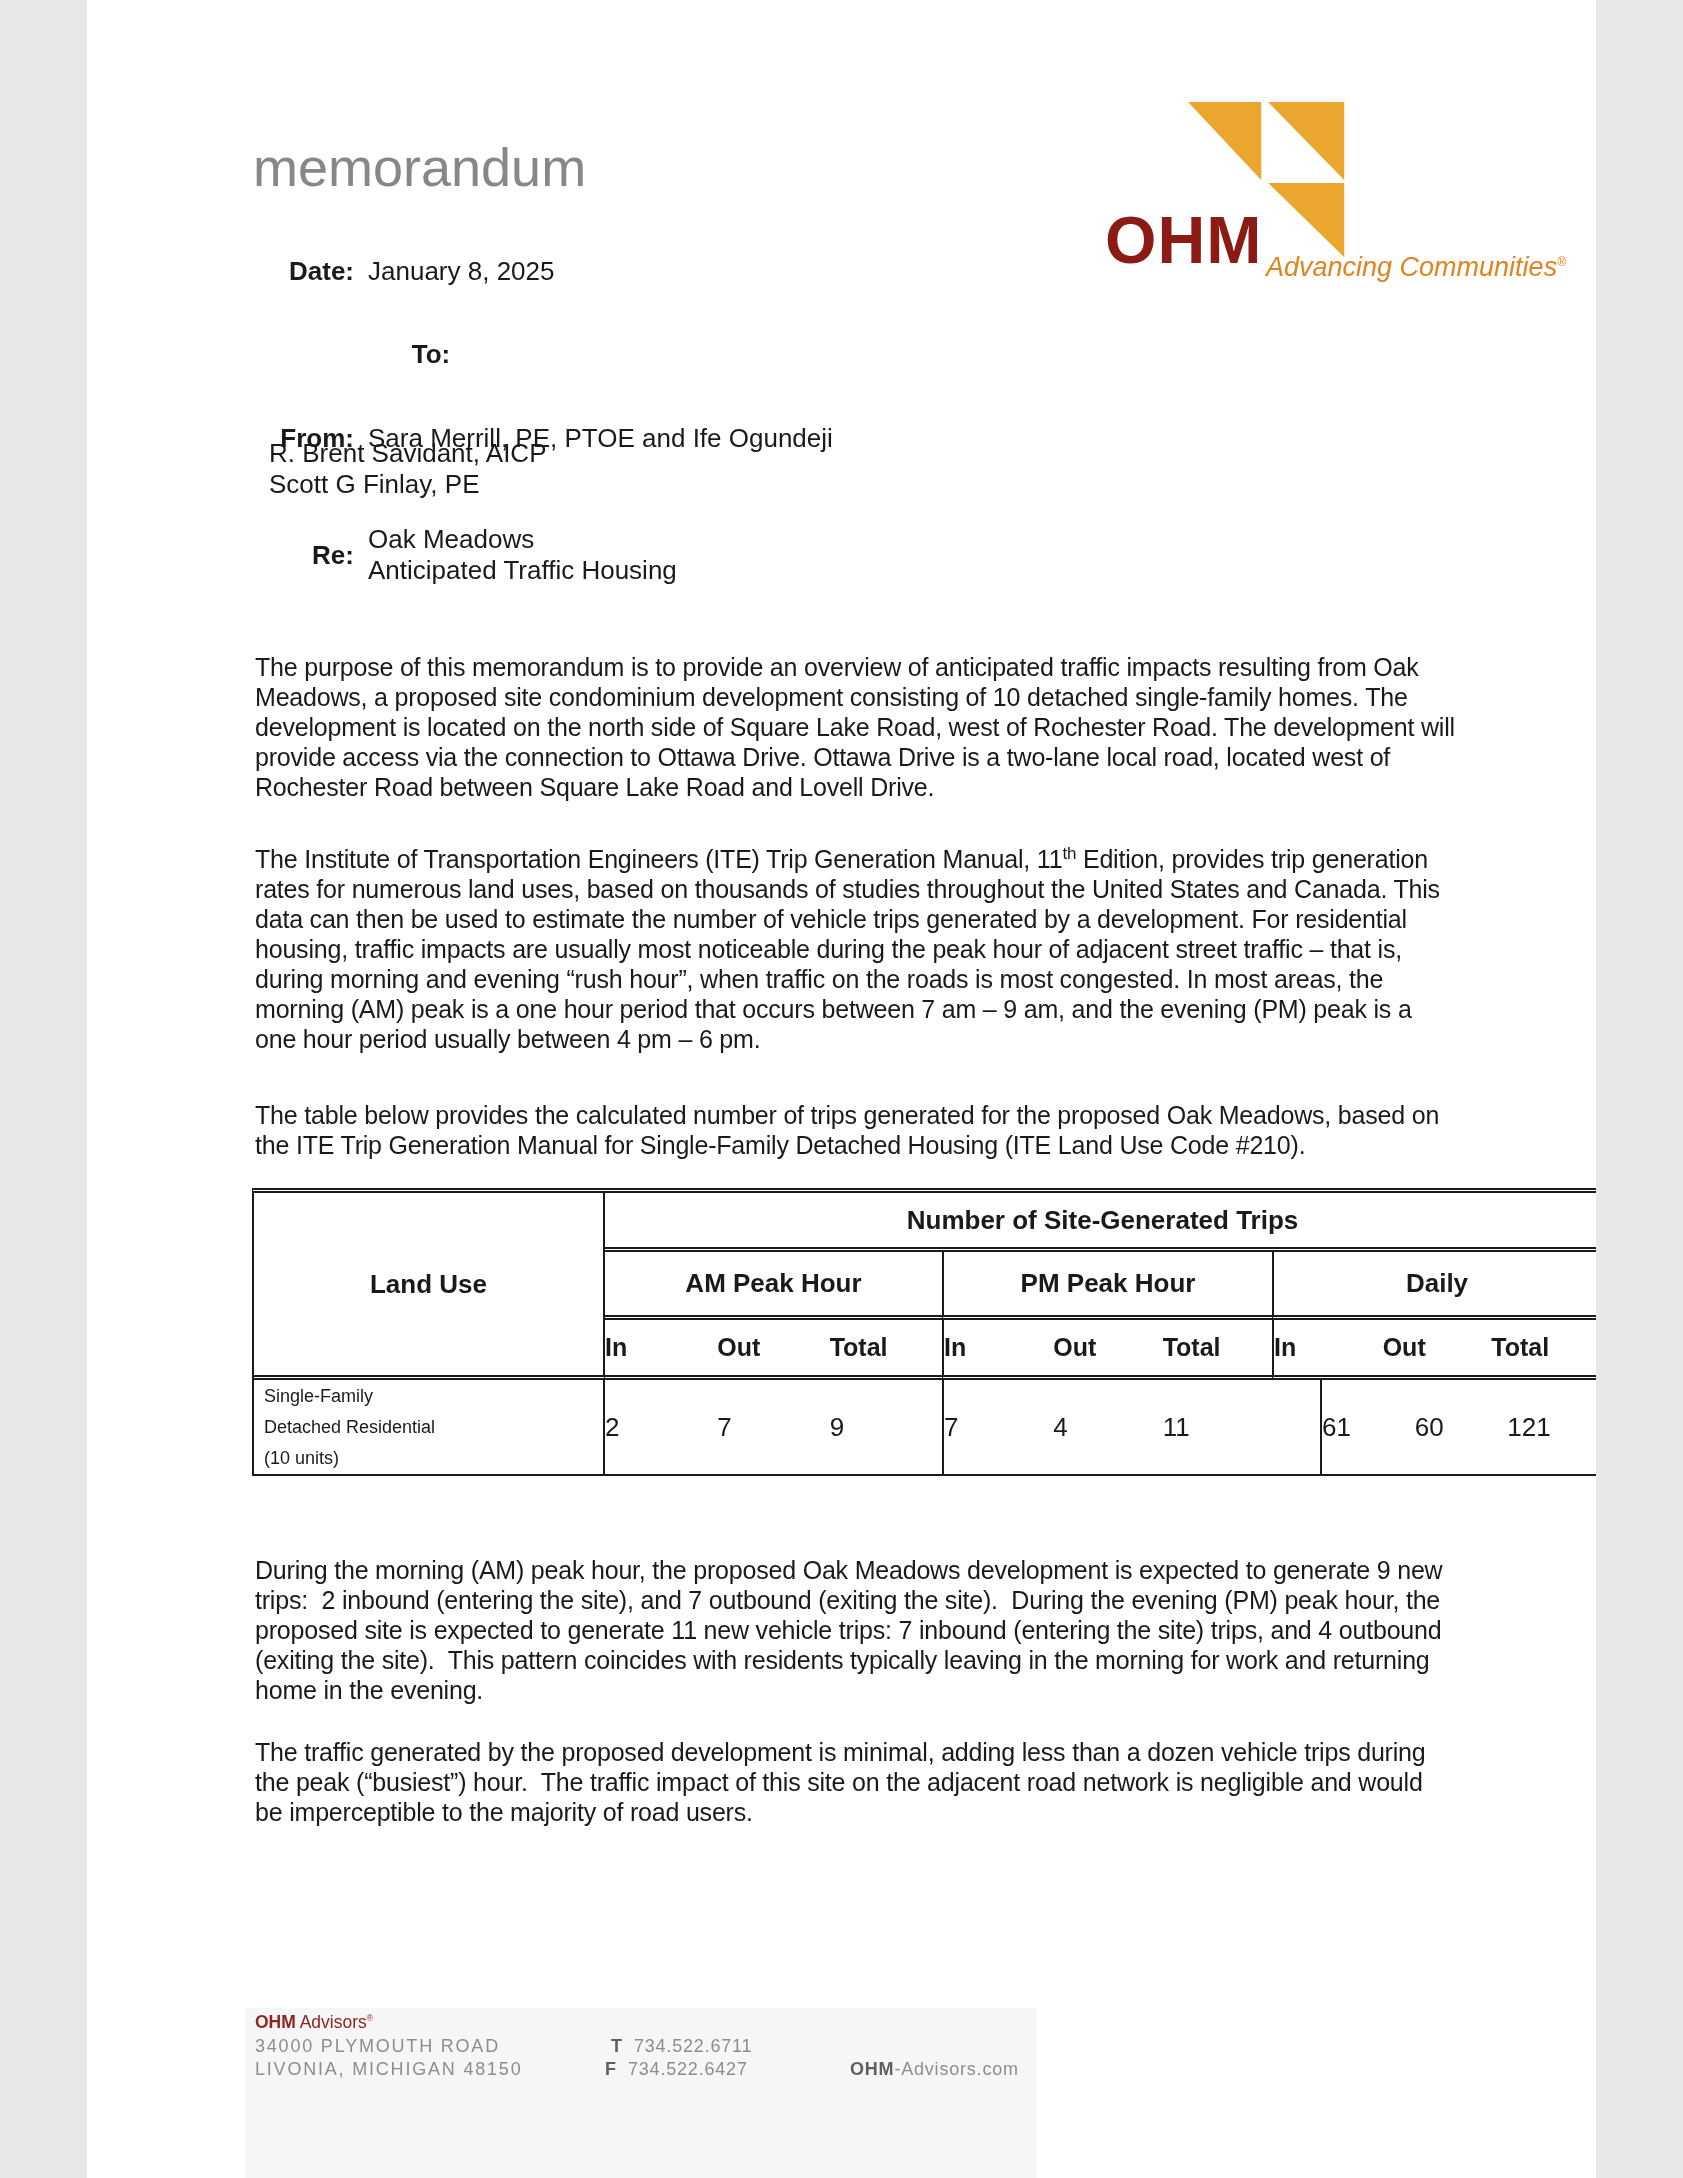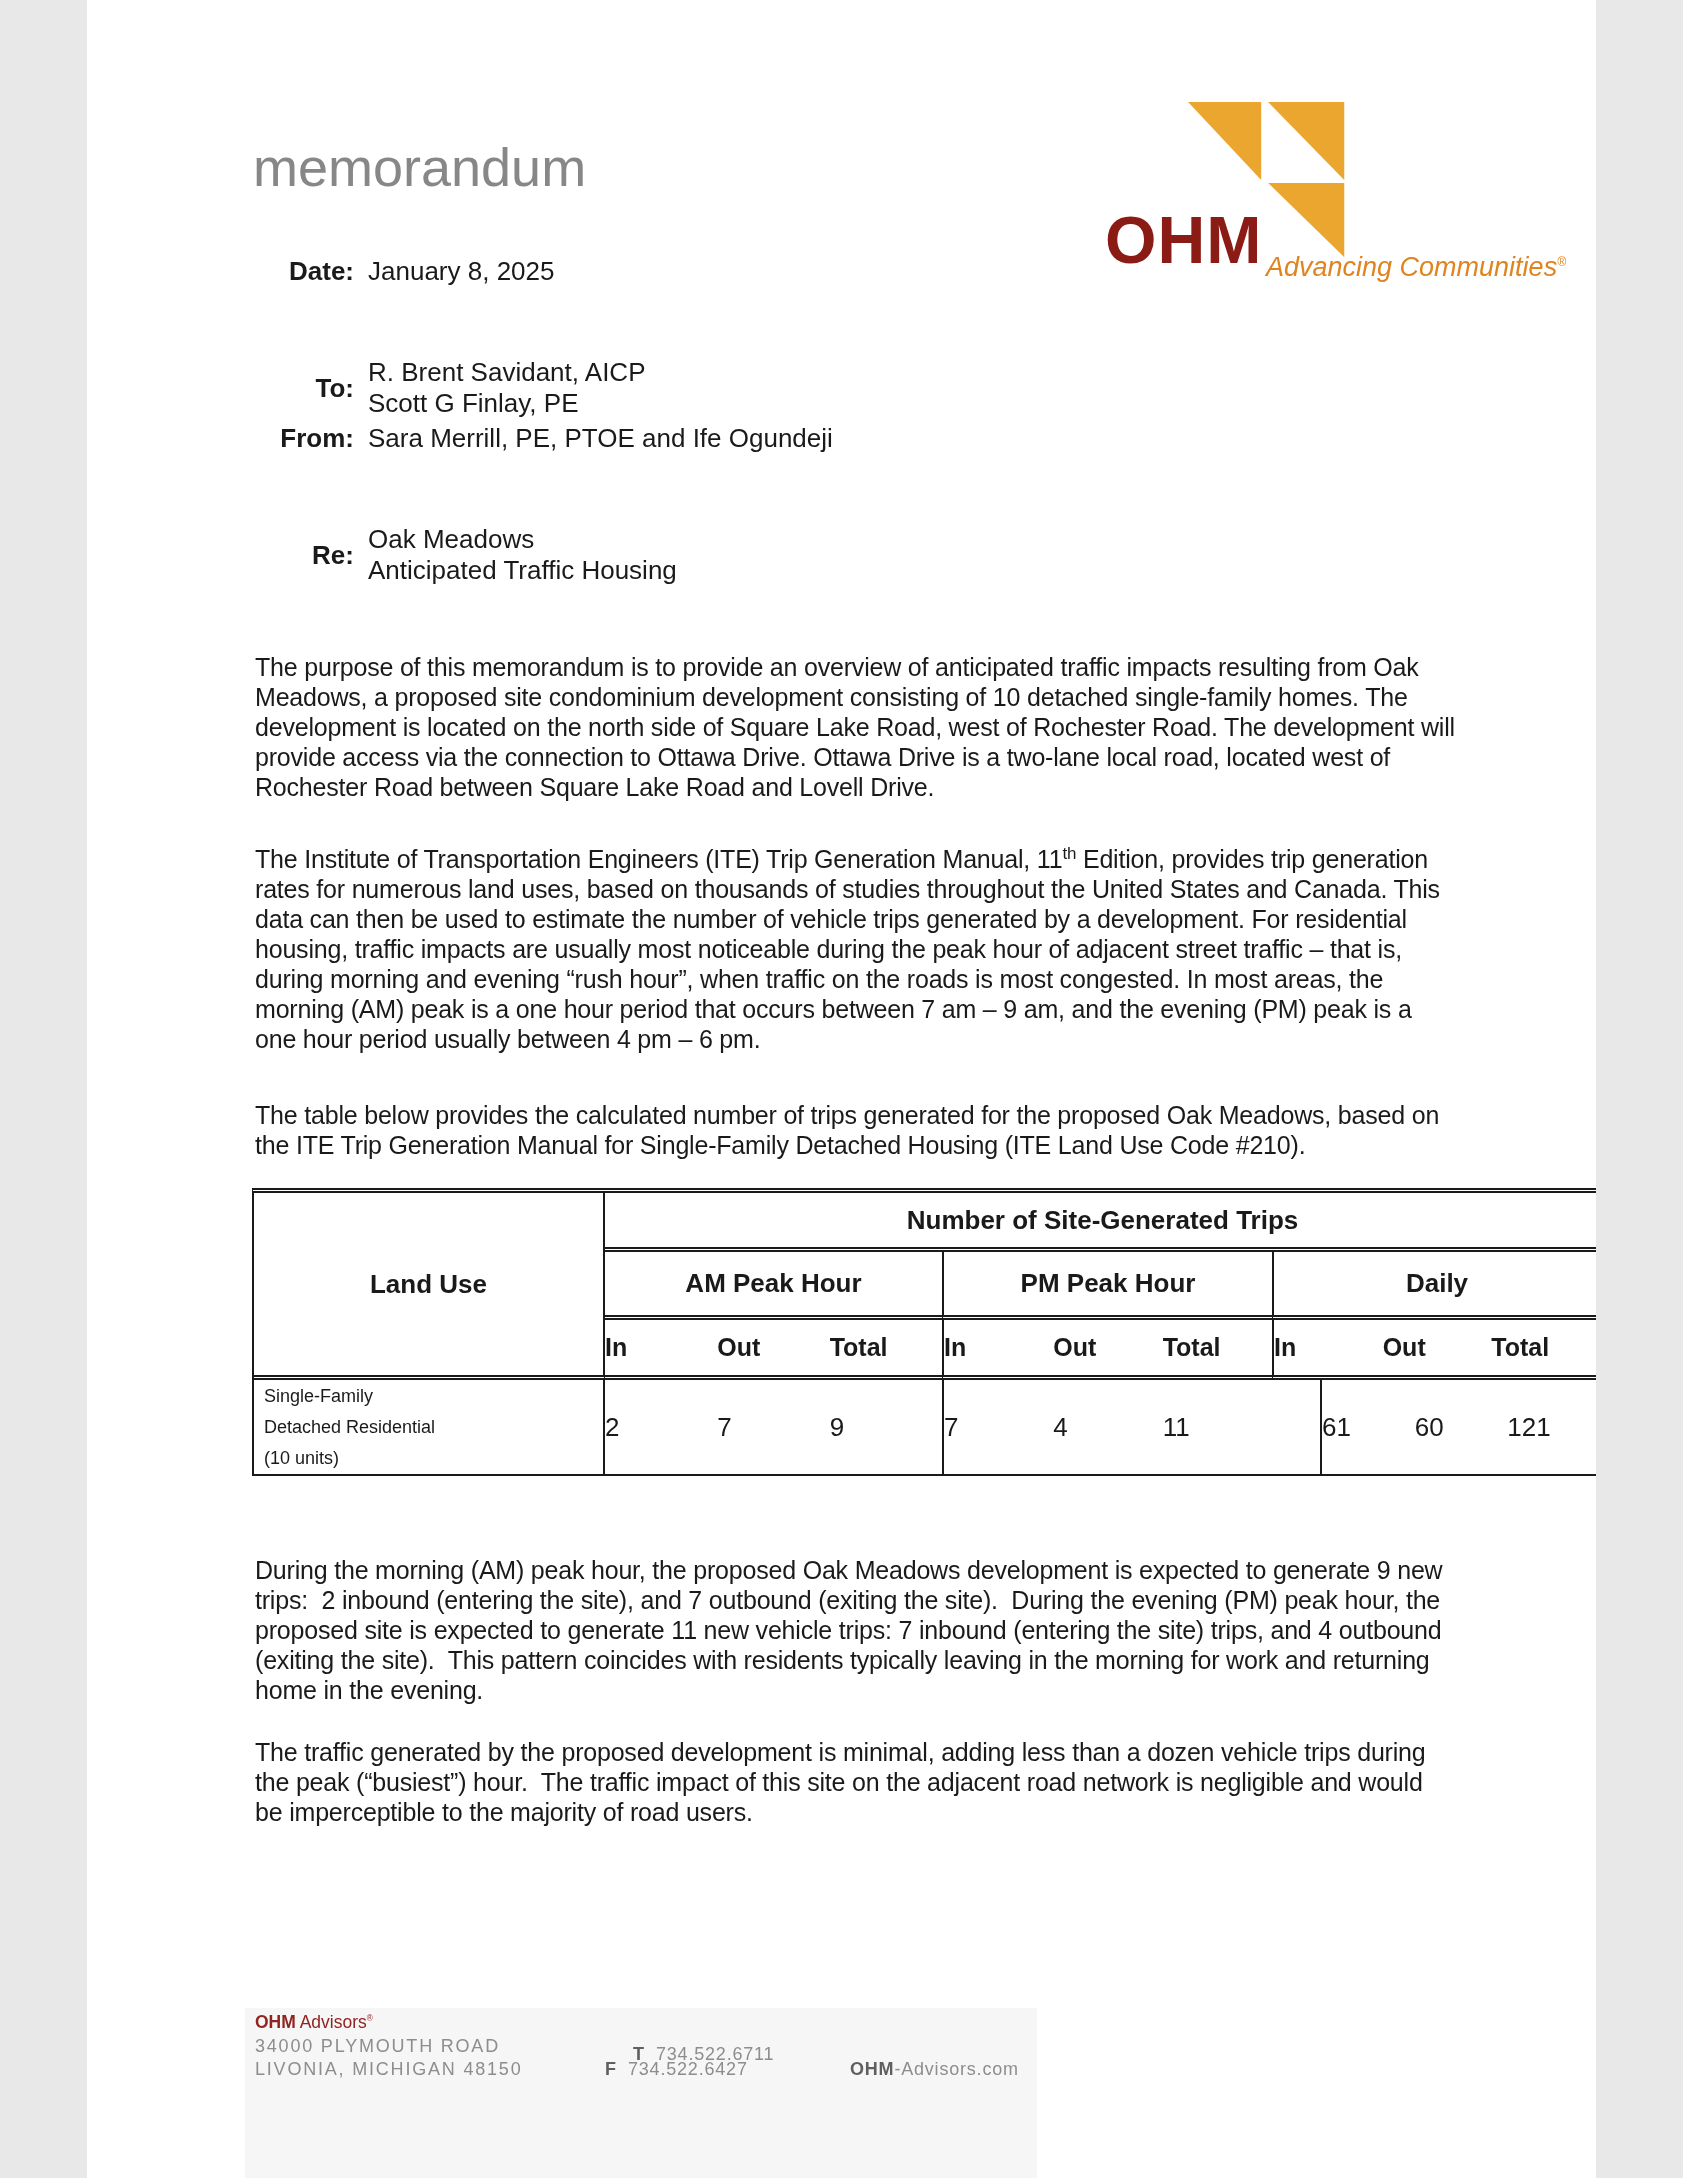--- a/index.html
+++ b/index.html
@@ -33,21 +33,21 @@
     font-size:26px;line-height:31px;
   }
   .field .lbl{
     width:99px;text-align:right;
     font-weight:bold;flex:0 0 99px;
   }
   .field .val{
     margin-left:14px;white-space:pre-wrap;
   }
   #field-date{top:256px;}
-  #field-to{top:357px;}
+  #field-to{top:339px;flex-direction:column;}
   #field-from{top:423px;}
   #field-re{top:524px;}
   
   .para{
     position:absolute;left:168px;width:1386px;
     font-size:25px;line-height:30px;
     letter-spacing:-0.2px;
     white-space:pre-wrap;
   }
   .para sup{font-size:17px;line-height:0;}
@@ -100,21 +100,21 @@
   }
   #footer-brand b{font-weight:bold;}
   #footer-brand sup{font-size:9px;}
   .footer-gray{
     color:#8d8d8d;font-size:18px;letter-spacing:1.8px;white-space:nowrap;
   }
   #footer-address1{left:168px;top:2036px;}
   #footer-address2{left:168px;top:2059px;}
   .footer-contact{letter-spacing:0.8px;}
   .footer-contact b{color:#5f5f5f;letter-spacing:0;margin-right:12px;font-weight:bold;}
-  #footer-phone{left:546px;top:2036px;margin-top:8px;}
+  #footer-phone{left:524px;top:2036px;}
   #footer-fax{left:518px;top:2059px;}
   #footer-web{left:763px;top:2059px;letter-spacing:0.8px;}
   #footer-web b{color:#5f5f5f;}
 </style>
 </head>
 <body>
 
 <div id="page">
 
   <div id="memo-title" class="abs">memorandum</div>

